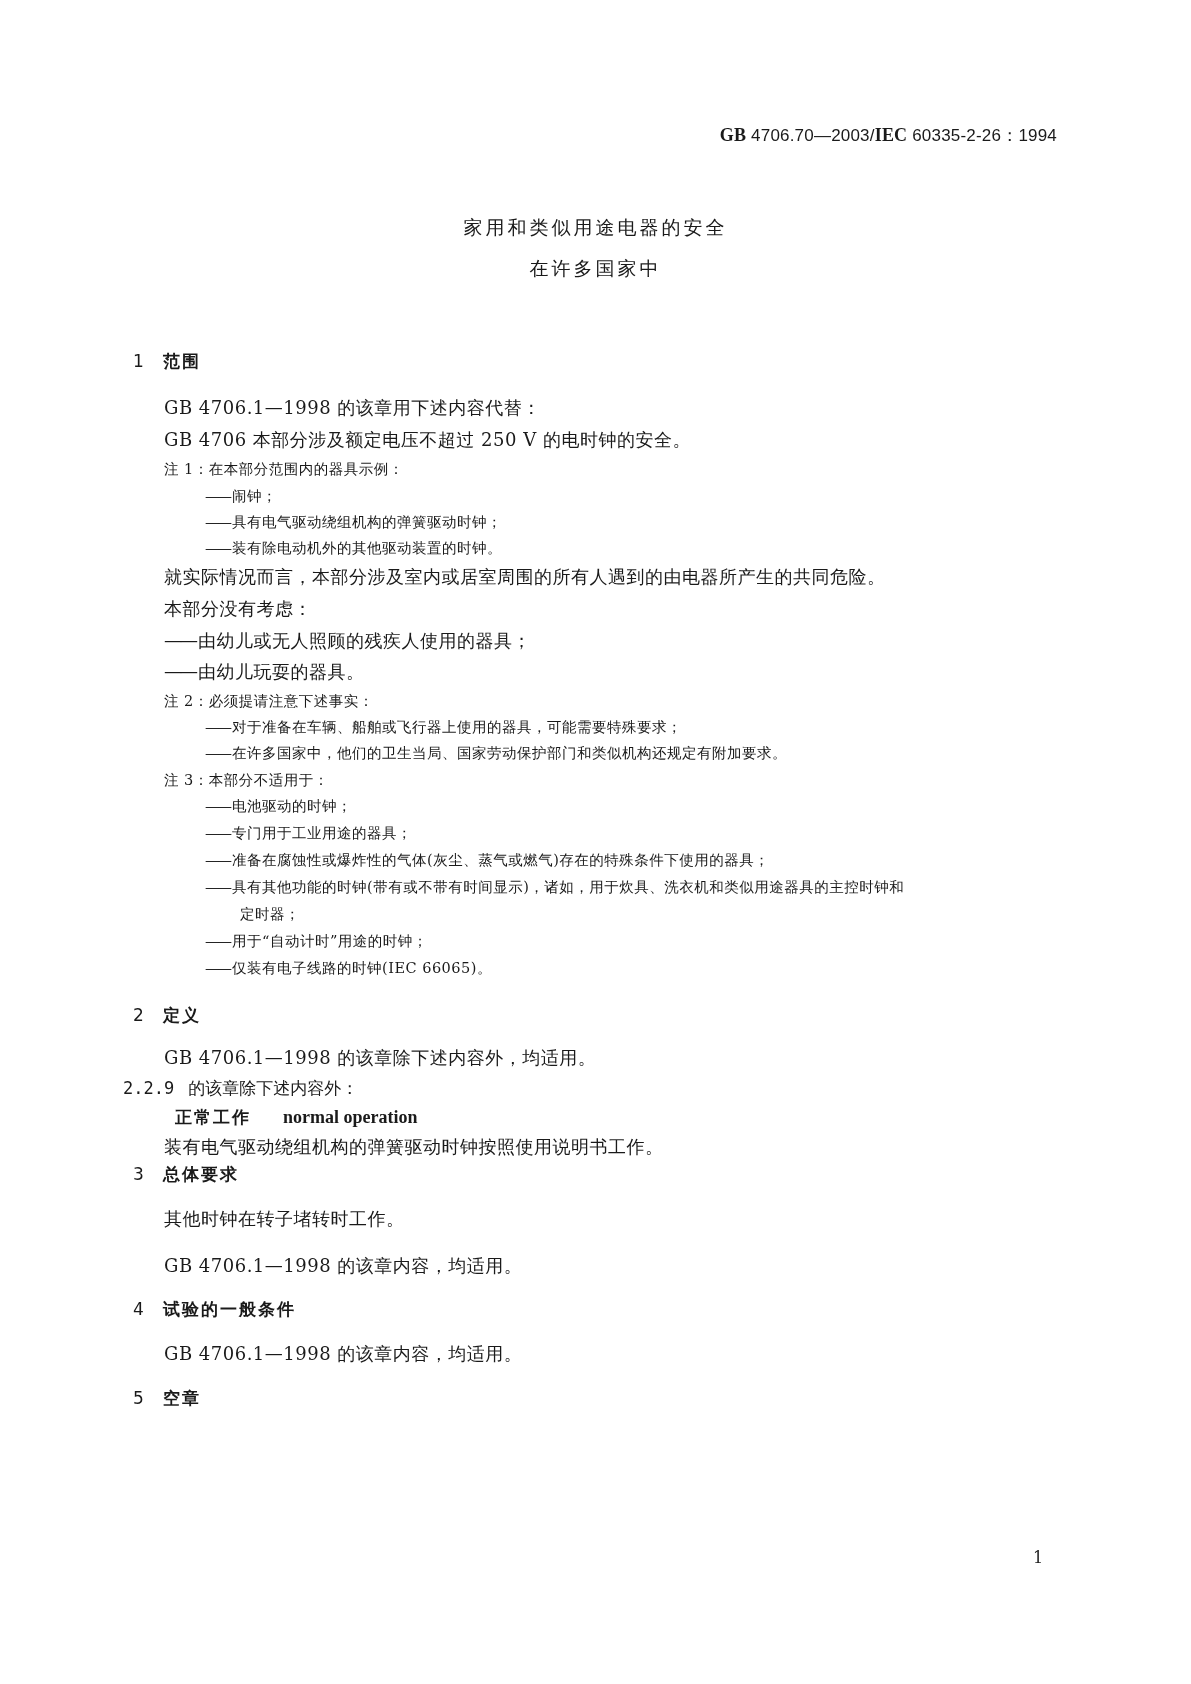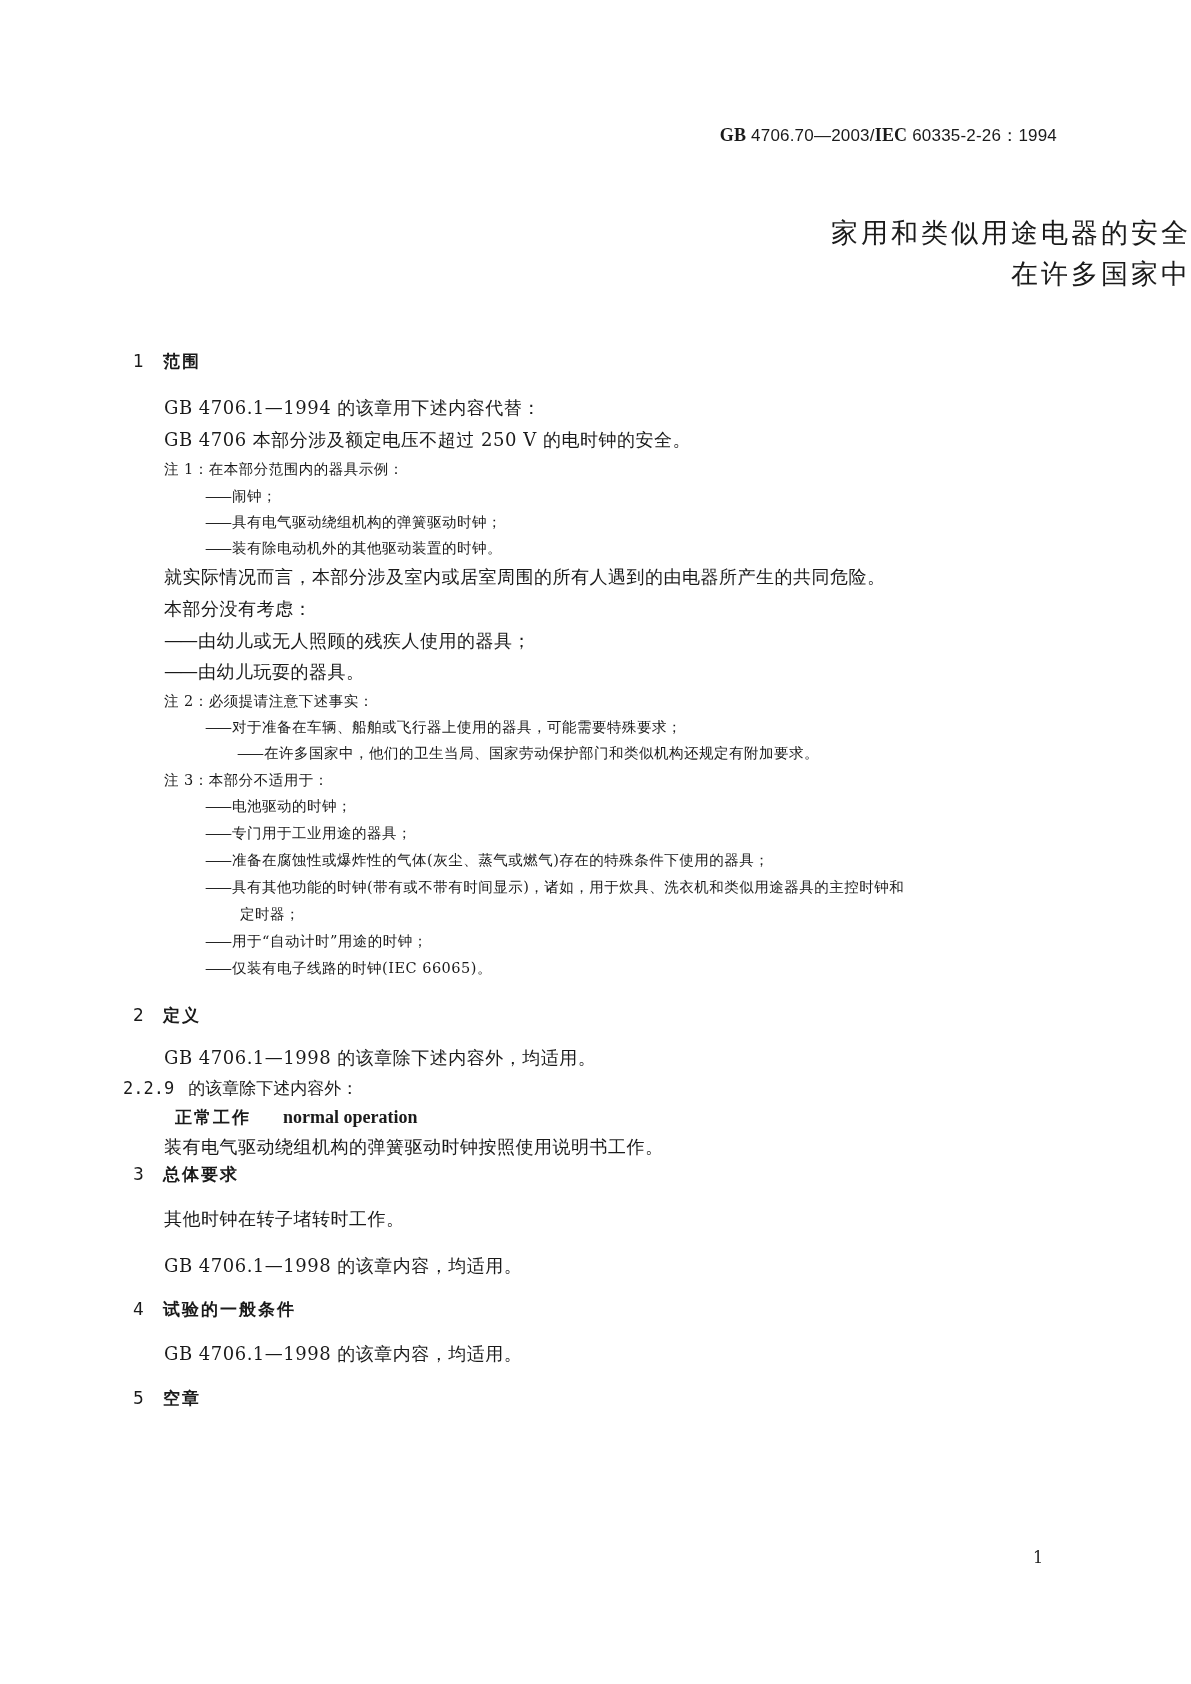--- a/index.html
+++ b/index.html
@@ -9,23 +9,23 @@
       color: #1a1a1a;
     }
     .abs { position: absolute; white-space: nowrap; }
     .header-code {
       right: 134px; top: 124px;
       font-family: "Liberation Sans", "DejaVu Sans", sans-serif;
       font-size: 17px; letter-spacing: 0.2px;
     }
     .header-code b { font-family: "Liberation Serif", serif; font-weight: bold; font-size: 18px; }
     .title {
-      left: 0; width: 1191px; text-align: right;
+      left: 0; width: 1191px; text-align: center;
       font-family: "DejaVu Sans", sans-serif;
-      font-size: 27px; letter-spacing: 3px; font-weight: normal;
+      font-size: 19px; letter-spacing: 3px; font-weight: normal;
     }
     .h1 {
       left: 133px;
       font-family: "DejaVu Sans", sans-serif;
       font-size: 17px;
     }
     .h1 .num { display: inline-block; width: 30px; }
     .h1 .txt { font-weight: bold; letter-spacing: 2px; }
     .p18 { font-size: 18px; letter-spacing: 0.5px; }
     .p15 { font-size: 14.5px; letter-spacing: 0.5px; }
@@ -47,36 +47,36 @@
 <div class="abs header-code">
   <b>GB</b><span> 4706.70—2003/</span><b>IEC</b><span> 60335-2-26：1994</span>
 </div>
 
 <div class="abs title" style="top:215px;">家用和类似用途电器的安全</div>
 <div class="abs title" style="top:256px;">在许多国家中</div>
 
 <div class="abs h1" style="top:350px;">
   <span class="num">1</span><span class="txt">范围</span>
 </div>
-<div class="abs p18" style="left:164px; top:396px;">GB 4706.1—1994 的该章用下述内容代替：</div>
+<div class="abs p18" style="left:164px; top:396px;">GB 4706.1—1998 的该章用下述内容代替：</div>
 <div class="abs p18" style="left:164px; top:428px;">GB 4706 本部分涉及额定电压不超过 250 V 的电时钟的安全。</div>
 
 <div class="abs p15" style="left:164px; top:460px;">注 1：在本部分范围内的器具示例：</div>
 <div class="abs p15" style="left:205px; top:487px;"><span class="dash">——</span><span>闹钟；</span></div>
 <div class="abs p15" style="left:205px; top:513px;"><span class="dash">——</span><span>具有电气驱动绕组机构的弹簧驱动时钟；</span></div>
 <div class="abs p15" style="left:205px; top:539px;"><span class="dash">——</span><span>装有除电动机外的其他驱动装置的时钟。</span></div>
 
 <div class="abs p18" style="left:164px; top:565px;">就实际情况而言，本部分涉及室内或居室周围的所有人遇到的由电器所产生的共同危险。</div>
 <div class="abs p18" style="left:164px; top:597px;">本部分没有考虑：</div>
 <div class="abs p18" style="left:164px; top:629px;"><span class="dash">——</span><span>由幼儿或无人照顾的残疾人使用的器具；</span></div>
 <div class="abs p18" style="left:164px; top:660px;"><span class="dash">——</span><span>由幼儿玩耍的器具。</span></div>
 
 <div class="abs p15" style="left:164px; top:692px;">注 2：必须提请注意下述事实：</div>
 <div class="abs p15" style="left:205px; top:718px;"><span class="dash">——</span><span>对于准备在车辆、船舶或飞行器上使用的器具，可能需要特殊要求；</span></div>
-<div class="abs p15" style="left:205px; top:744px;margin-left:32px;"><span class="dash">——</span><span>在许多国家中，他们的卫生当局、国家劳动保护部门和类似机构还规定有附加要求。</span></div>
+<div class="abs p15" style="left:205px; top:744px;"><span class="dash">——</span><span>在许多国家中，他们的卫生当局、国家劳动保护部门和类似机构还规定有附加要求。</span></div>
 
 <div class="abs p15" style="left:164px; top:771px;">注 3：本部分不适用于：</div>
 <div class="abs p15" style="left:205px; top:797px;"><span class="dash">——</span><span>电池驱动的时钟；</span></div>
 <div class="abs p15" style="left:205px; top:824px;"><span class="dash">——</span><span>专门用于工业用途的器具；</span></div>
 <div class="abs p15" style="left:205px; top:851px;"><span class="dash">——</span><span>准备在腐蚀性或爆炸性的气体(灰尘、蒸气或燃气)存在的特殊条件下使用的器具；</span></div>
 <div class="abs p15" style="left:205px; top:878px;"><span class="dash">——</span><span>具有其他功能的时钟(带有或不带有时间显示)，诸如，用于炊具、洗衣机和类似用途器具的主控时钟和</span></div>
 <div class="abs p15" style="left:240px; top:905px;">定时器；</div>
 <div class="abs p15" style="left:205px; top:932px;"><span class="dash">——</span><span>用于“自动计时”用途的时钟；</span></div>
 <div class="abs p15" style="left:205px; top:959px;"><span class="dash">——</span><span>仅装有电子线路的时钟(IEC 66065)。</span></div>
 

